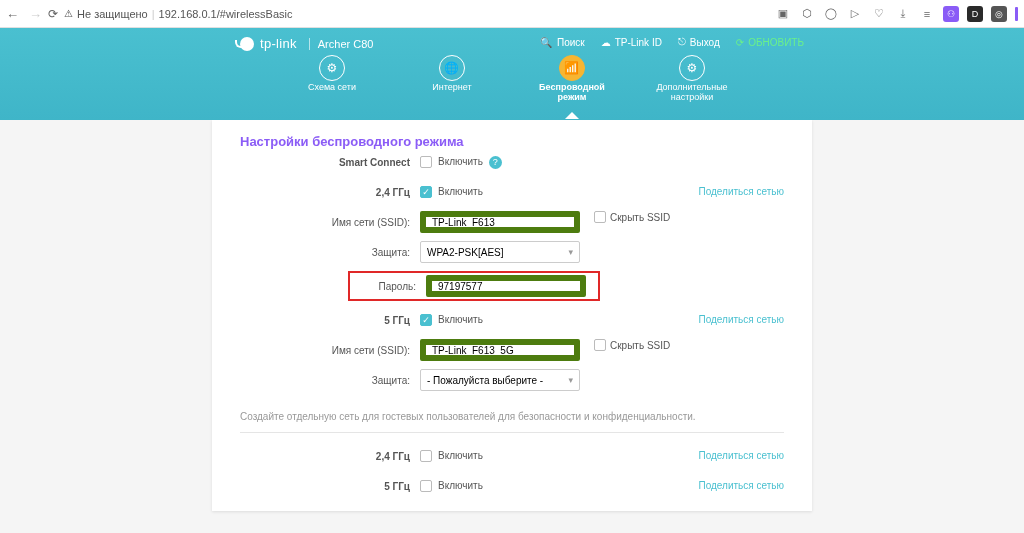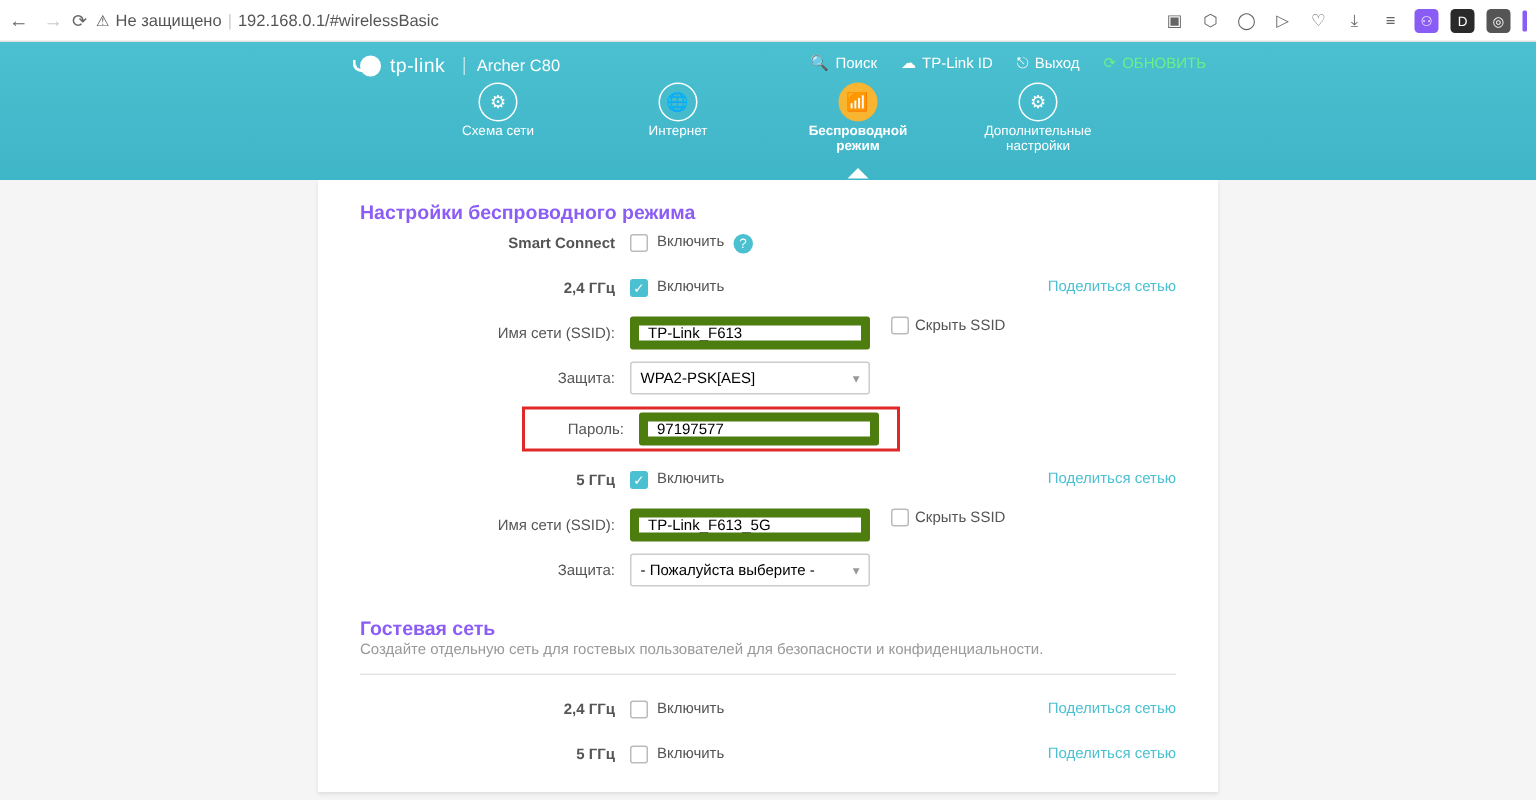--- a/index.html
+++ b/index.html
@@ -213,21 +213,20 @@
     <div class="row-label">Защита:</div>
     <div class="row-ctrl">
       <div class="sel">
         <span>- Пожалуйста выберите -</span>
         <span class="sel-arrow">▾</span>
       </div>
     </div>
   </div>
 
   <div class="sec2">
-    <div class="sec-title">Гостевая сеть</div>
     <div class="sec-desc">Создайте отдельную сеть для гостевых пользователей для безопасности и конфиденциальности.</div>
 
     <div class="row">
       <div class="row-label bold">2,4 ГГц</div>
       <div class="row-ctrl">
         <span class="chk"></span>
         <span class="chk-label">Включить</span>
         <span class="share-link">Поделиться сетью</span>
       </div>
     </div>

